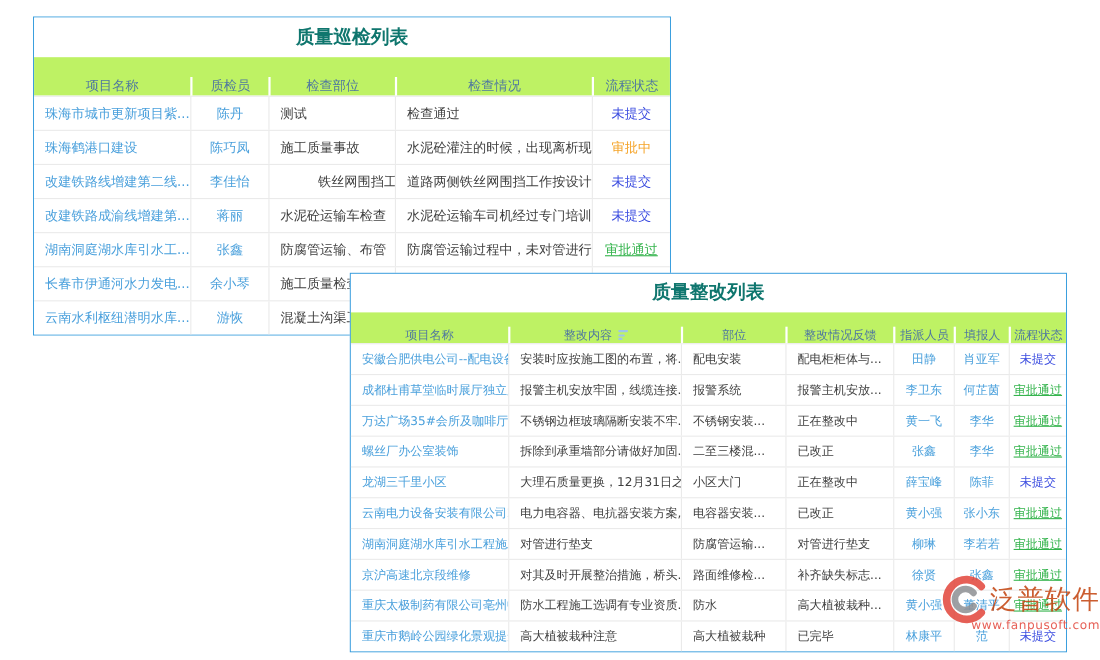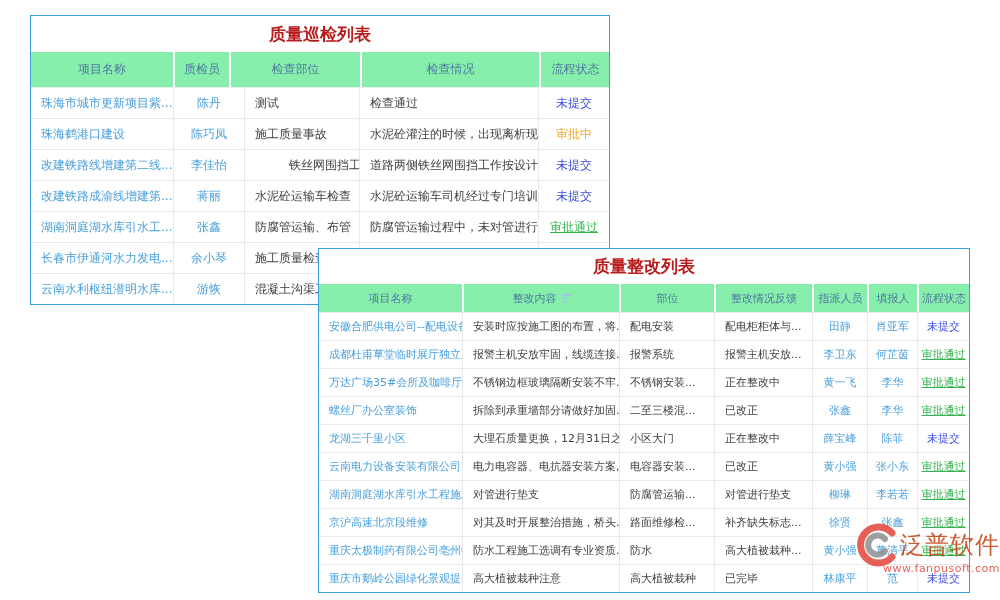--- a/index.html
+++ b/index.html
@@ -4,25 +4,25 @@
 <style>
   * { margin:0; padding:0; box-sizing:border-box; }
   html,body { width:1000px; height:600px; background:#ffffff; overflow:hidden;
     font-family:"DejaVu Sans","Liberation Sans",sans-serif; }
   body { position:relative; }
 
   .panel { position:absolute; background:#ffffff; border:1px solid #3b9fde; }
   .panel-inspection { left:30px; top:15px; width:580px; z-index:1; }
   .panel-rectify   { left:318px; top:248px; width:652px; z-index:2; }
 
-  .panel-title { text-align:center; font-weight:bold; color:#b91c1c; background:#ffffff; }
+  .panel-title { text-align:center; font-weight:bold; color:#0f766e; background:#ffffff; }
   .panel-inspection .panel-title { height:36px; line-height:36px; font-size:17px; }
   .panel-rectify   .panel-title { height:35px; line-height:35px; font-size:17px; }
 
-  .thead { display:flex; background:#86efac; }
+  .thead { display:flex; background:#bef264;align-items:flex-end; }
   .panel-inspection .thead { height:35px; }
   .panel-rectify   .thead { height:28px; }
   .th { flex:none; display:flex; align-items:center; justify-content:center;
         color:#50789f; overflow:hidden; white-space:nowrap; }
   .panel-inspection .th { font-size:12px; }
   .panel-rectify   .th { font-size:11px; }
   .th + .th { border-left:2px solid #ffffff; }
 
   .tbody { background:#ffffff; }
   .tr { display:flex; border-top:1px solid #eaeaea; }
@@ -54,24 +54,24 @@
 </style>
 </head>
 <body>
 
 <div class="panel panel-inspection">
   <div class="panel-title">质量巡检列表</div>
   <div class="thead">
       <div class="th" style="width: 142px;">
         <span>项目名称</span>
       </div>
-      <div class="th" style="width: 56px;">
+      <div class="th" style="width: 71px;">
         <span>质检员</span>
       </div>
-      <div class="th" style="width: 131px;">
+      <div class="th" style="width: 115px;">
         <span>检查部位</span>
       </div>
       <div class="th" style="width: 179px;">
         <span>检查情况</span>
       </div>
       <div class="th" style="width: 71px;">
         <span>流程状态</span>
       </div>
     </div>
   <div class="tbody">

